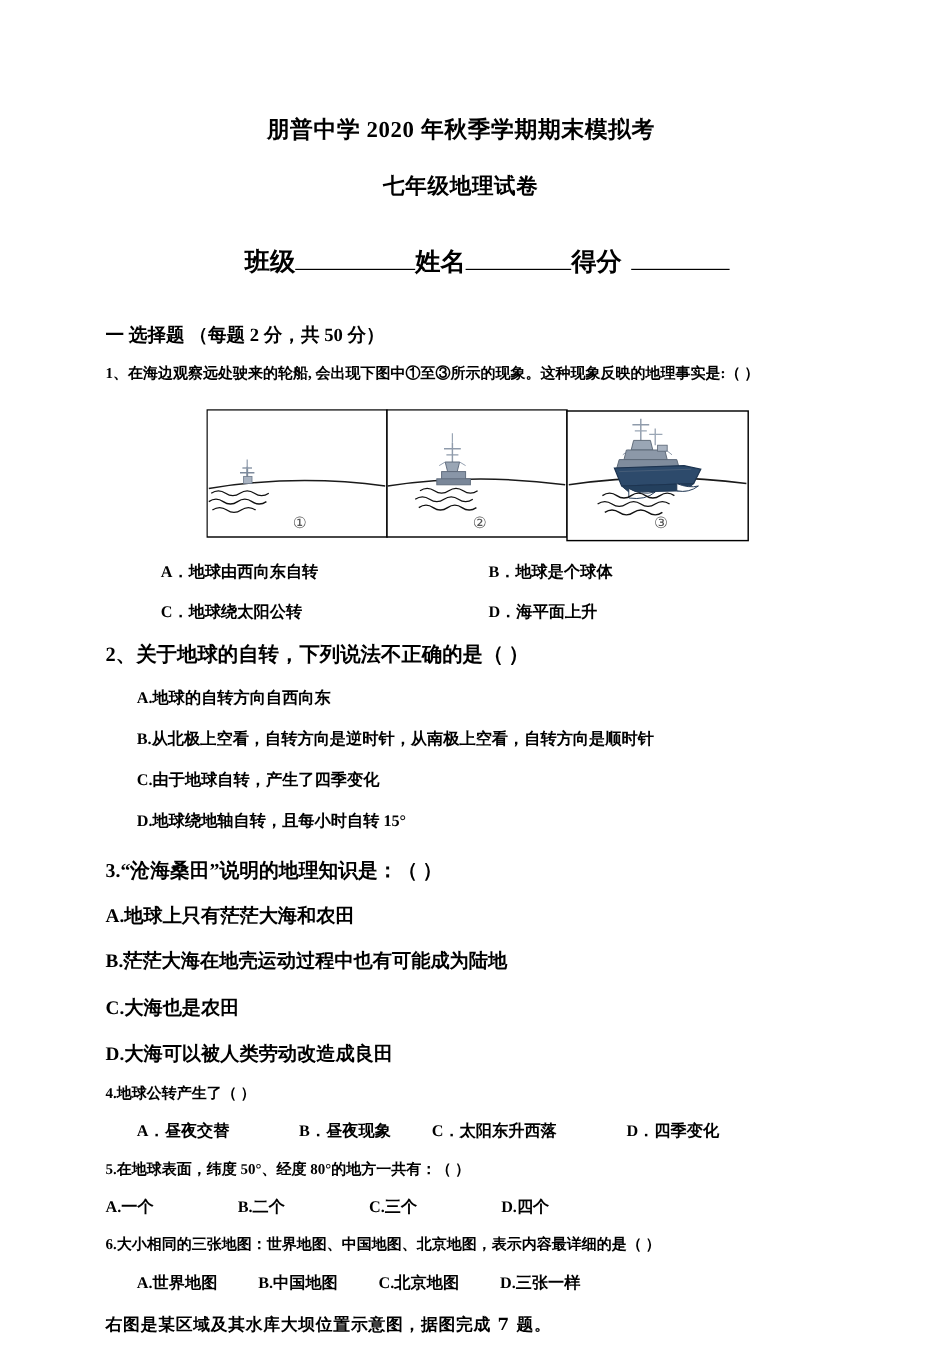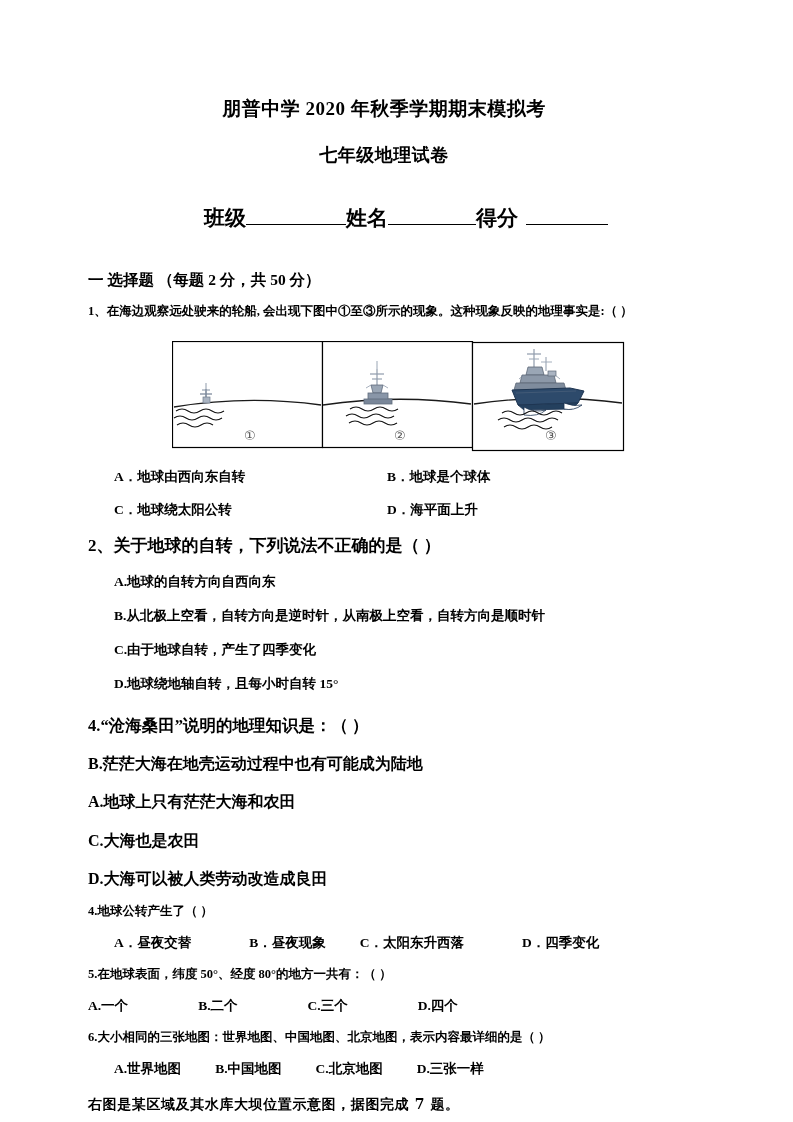--- a/index.html
+++ b/index.html
@@ -129,21 +129,21 @@
 
   
   .opt-two-col {
     display: flex;
     font-size: 13.5px;
     font-weight: bold;
     padding-top: 15px;
     padding-left: 26px;
     line-height: 1.4;
   }
-  .opt-two-col .col-a { width: 273px; flex: 0 0 273px; }
+  .opt-two-col .col-a { width: 273px; flex: 0 0 273px; margin-left: 20px; }
   .opt-two-col .col-b { flex: 1 1 auto; }
 
   .sp { display: inline-block; }
   .sp-4  { width: 34px; }
   .sp-6  { width: 58px; }
   .sp-7  { width: 70px; }
 
   
   .figure-wrap {
     padding-top: 21px;
@@ -262,23 +262,23 @@
     <span class="col-a">C．地球绕太阳公转</span>
     <span class="col-b">D．海平面上升</span>
   </div>
 
   <div class="q-stem-md">2、关于地球的自转，下列说法不正确的是（    ）</div>
   <div class="opt-md">A.地球的自转方向自西向东</div>
   <div class="opt-md">B.从北极上空看，自转方向是逆时针，从南极上空看，自转方向是顺时针</div>
   <div class="opt-md">C.由于地球自转，产生了四季变化</div>
   <div class="opt-md">D.地球绕地轴自转，且每小时自转 15°</div>
 
-  <div class="q-stem-lg">4.“沧海桑田”说明的地理知识是：（    ）</div>
+  <div class="q-stem-lg">3.“沧海桑田”说明的地理知识是：（    ）</div>
+  <div class="opt-lg">A.地球上只有茫茫大海和农田</div>
   <div class="opt-lg">B.茫茫大海在地壳运动过程中也有可能成为陆地</div>
-  <div class="opt-lg">A.地球上只有茫茫大海和农田</div>
   <div class="opt-lg">C.大海也是农田</div>
   <div class="opt-lg">D.大海可以被人类劳动改造成良田</div>
 
   <div class="q-stem-sm">4.地球公转产生了（    ）</div>
   <div class="opt-row indent"><span>A．昼夜交替</span><span class="sp sp-6"></span><span>B．昼夜现象</span><span class="sp sp-4"></span><span>C．太阳东升西落</span><span class="sp sp-6"></span><span>D．四季变化</span></div>
 
   <div class="q-stem-sm">5.在地球表面，纬度 50°、经度 80°的地方一共有：（    ）</div>
   <div class="opt-row"><span>A.一个</span><span class="sp sp-7"></span><span>B.二个</span><span class="sp sp-7"></span><span>C.三个</span><span class="sp sp-7"></span><span>D.四个</span></div>
 
   <div class="q-stem-sm">6.大小相同的三张地图：世界地图、中国地图、北京地图，表示内容最详细的是（    ）</div>

